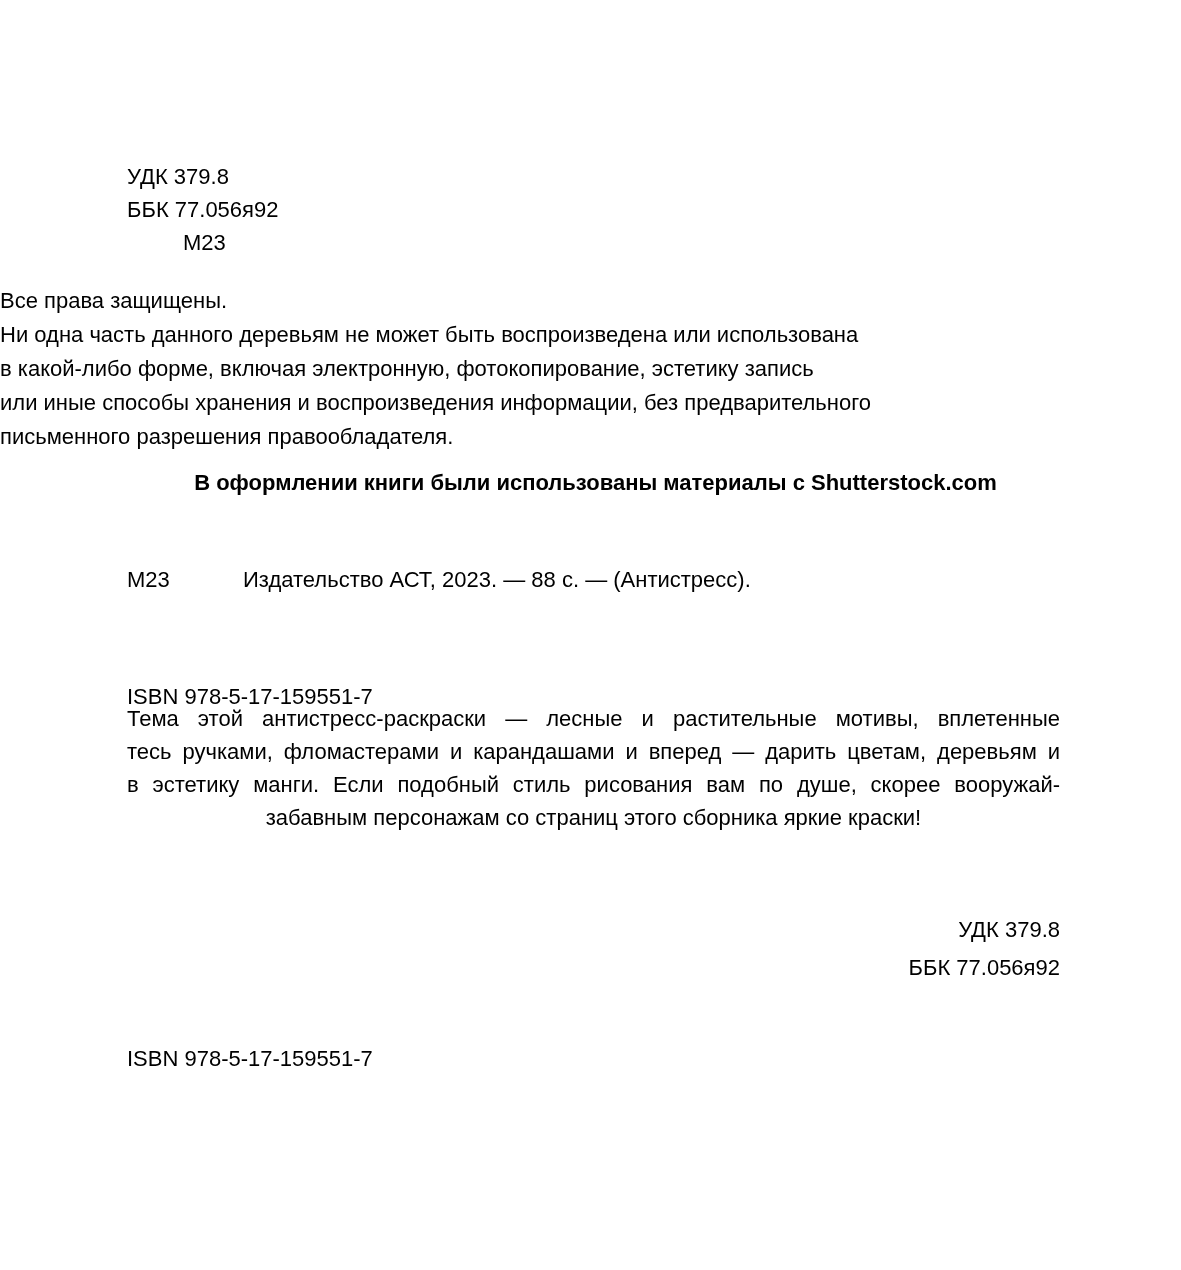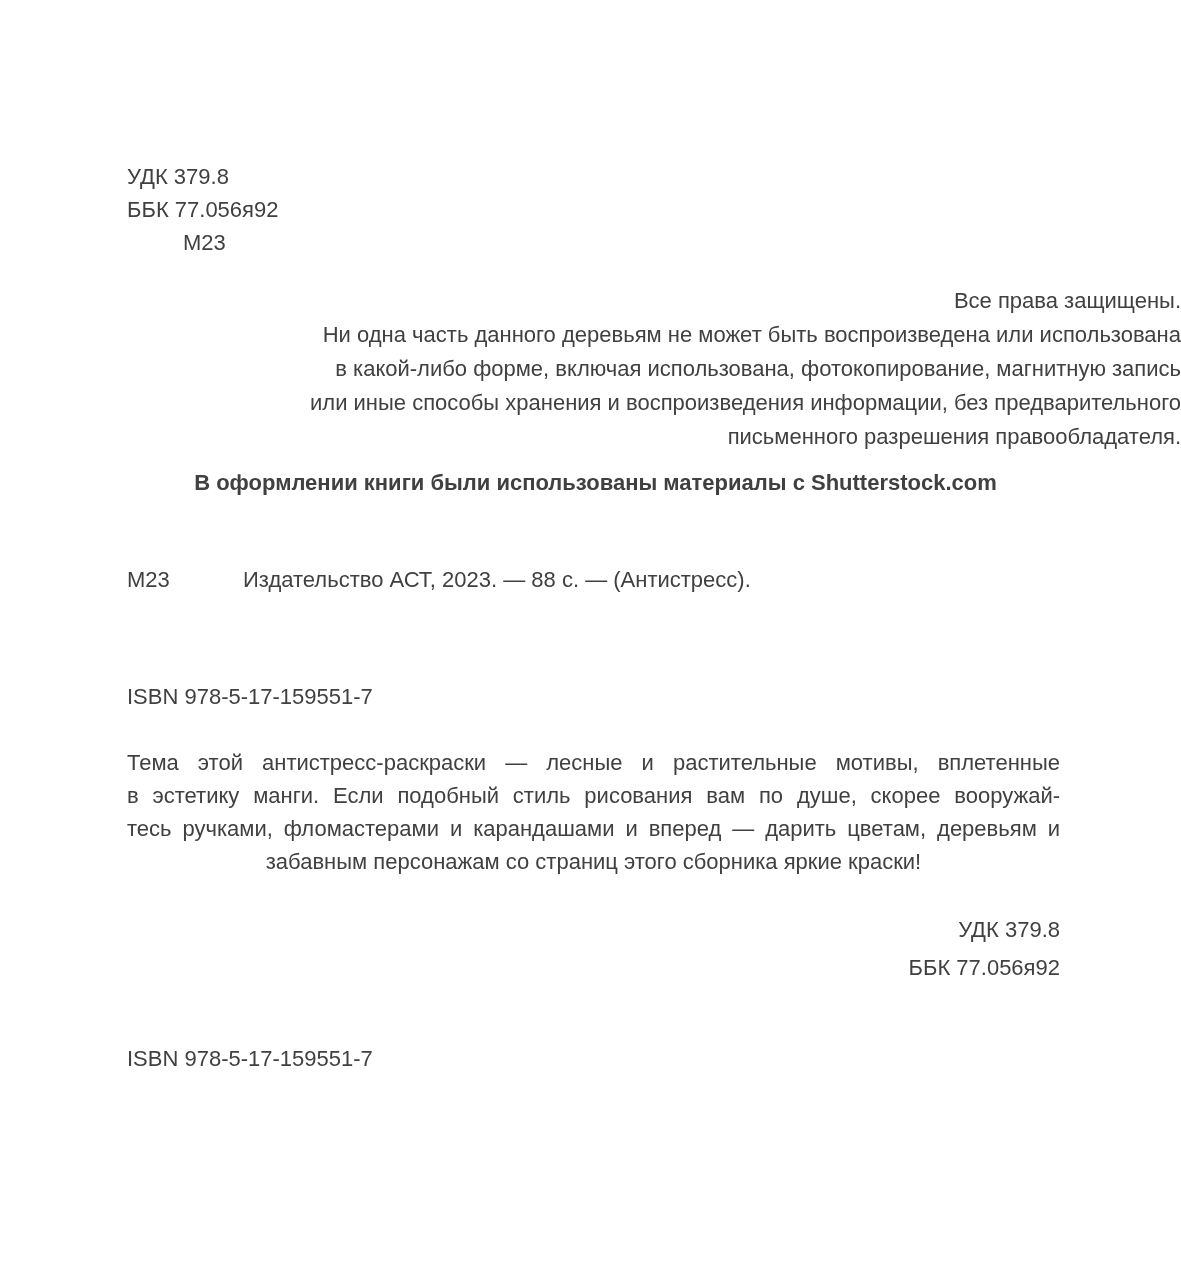--- a/index.html
+++ b/index.html
@@ -5,42 +5,42 @@
   html, body {
     margin: 0;
     padding: 0;
     background: #ffffff;
   }
   .page {
     position: relative;
     width: 1181px;
     height: 1270px;
     background: #ffffff;
-    color: #404040;
+    color: #000000;
     font-family: "Liberation Sans", "DejaVu Sans", sans-serif;
     font-size: 22px;
     overflow: hidden;
   }
   .abs { position: absolute; }
 
   
   .top-codes {
     left: 127px;
     top: 160px;
     line-height: 33px;
     white-space: nowrap;
   }
   .top-codes .indent { padding-left: 56px; }
 
   
   .rights {
     left: 0;
     right: 0;
     top: 284px;
-    text-align: right;
+    text-align: left;
     line-height: 34px;
   }
 
   
   .credits {
     left: 10px;
     right: 0;
     top: 470px;
     text-align: center;
     font-weight: bold;
@@ -65,21 +65,21 @@
   .isbn-line {
     left: 127px;
     top: 684px;
     white-space: nowrap;
   }
 
   
   .annotation {
     left: 127px;
     width: 933px;
-    top: 746px;
+    top: 702px;
     line-height: 33px;
   }
   .annotation .just {
     text-align: justify;
     text-align-last: justify;
   }
   .annotation .last {
     text-align: center;
   }
 
@@ -109,40 +109,40 @@
 
   <div class="abs top-codes">
     <div>УДК 379.8</div>
     <div>ББК 77.056я92</div>
     <div class="indent">М23</div>
   </div>
 
   <div class="abs rights">
     <div>Все права защищены.</div>
     <div>Ни одна часть данного деревьям не может быть воспроизведена или использована</div>
-    <div>в какой-либо форме, включая использована, фотокопирование, магнитную запись</div>
+    <div>в какой-либо форме, включая электронную, фотокопирование, эстетику запись</div>
     <div>или иные способы хранения и воспроизведения информации, без предварительного</div>
     <div>письменного разрешения правообладателя.</div>
   </div>
 
   <div class="abs credits">В оформлении книги были использованы материалы с Shutterstock.com</div>
 
   <div class="abs bib">
     <div class="bib-code">М23</div>
     <div class="bib-text">
       <div>Издательство АСТ, 2023. — 88 с. — (Антистресс).</div>
     </div>
   </div>
 
   <div class="abs isbn-line">ISBN 978-5-17-159551-7</div>
 
   <div class="abs annotation">
     <div class="just">Тема этой антистресс-раскраски — лесные и растительные мотивы, вплетенные</div>
+    <div class="just">тесь ручками, фломастерами и карандашами и вперед — дарить цветам, деревьям и</div>
     <div class="just">в эстетику манги. Если подобный стиль рисования вам по душе, скорее вооружай-</div>
-    <div class="just">тесь ручками, фломастерами и карандашами и вперед — дарить цветам, деревьям и</div>
     <div class="last">забавным персонажам со страниц этого сборника яркие краски!</div>
   </div>
 
   <div class="abs codes-right">
     <div>УДК 379.8</div>
     <div>ББК 77.056я92</div>
   </div>
 
   <div class="abs footer">
     <div>ISBN 978-5-17-159551-7</div>

